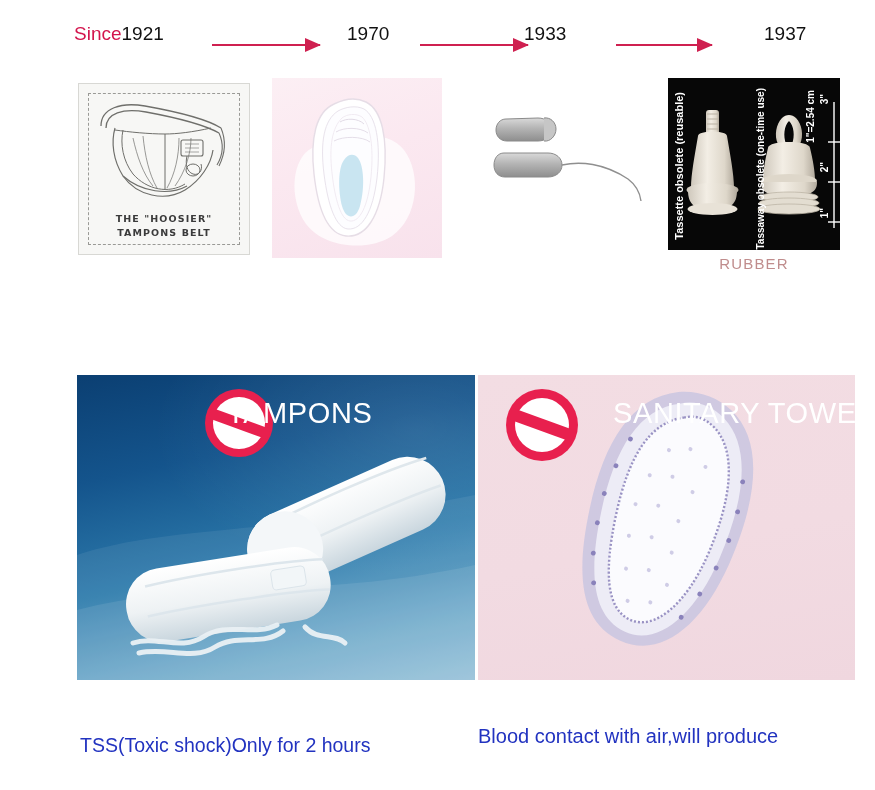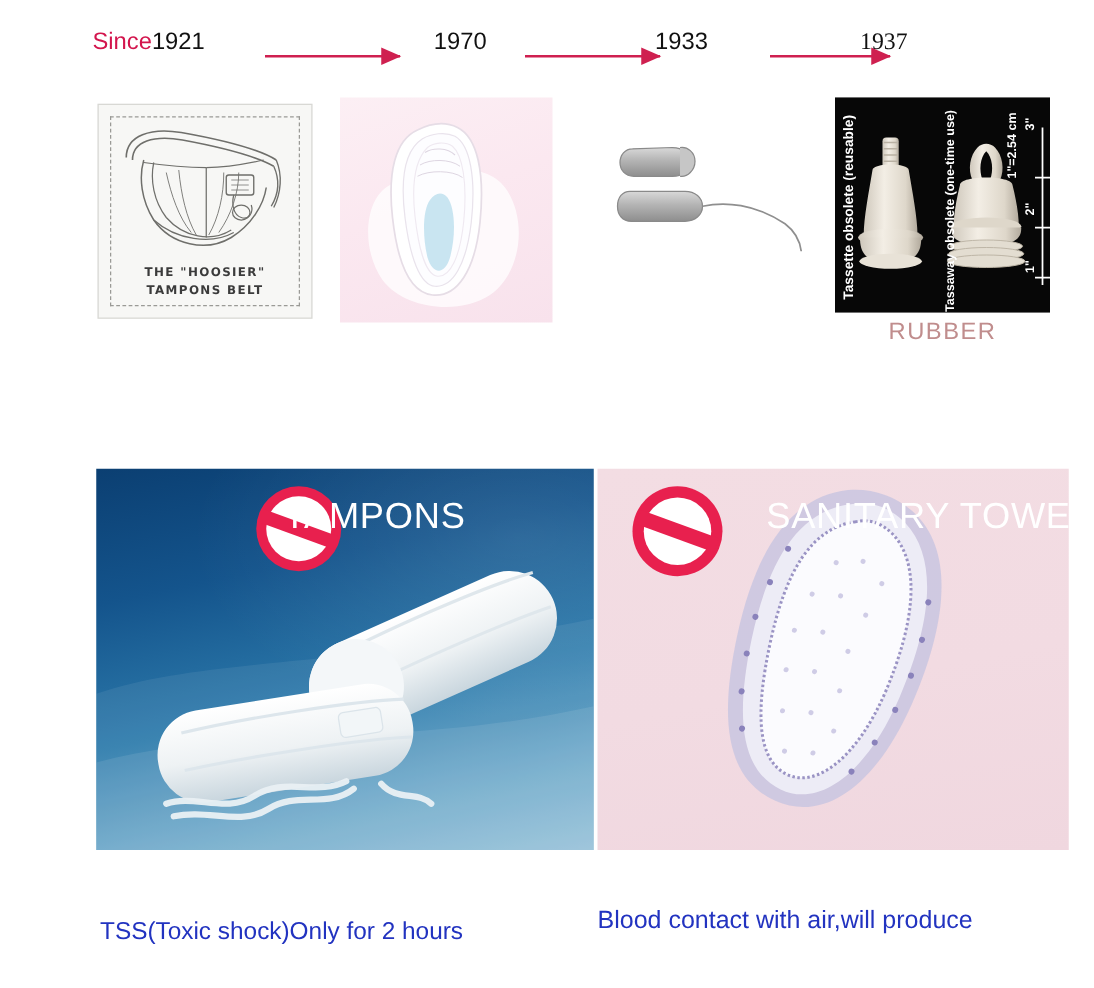--- a/index.html
+++ b/index.html
@@ -67,21 +67,21 @@
   #fig-cups{ left:668px; top:78px; width:172px; height:172px;
     background:#050505; overflow:hidden; }
   .vlabel{
     position:absolute;
     writing-mode:vertical-rl; transform:rotate(180deg);
     color:#ffffff; font-weight:700; white-space:nowrap;
     font-family:"Liberation Sans", sans-serif; line-height:1;
   }
   #lbl-rubber{
     position:absolute; left:668px; top:255px; width:172px;
-    text-align:center; font-size:19px; color:#c08d8d; letter-spacing:1.2px;
+    text-align:center; font-size:15px; color:#c08d8d; letter-spacing:1.2px;
   }
 
   
   #panels{ position:absolute; left:0; top:0; width:875px; height:790px; }
   .panel{ position:absolute; top:375px; height:305px; overflow:hidden; }
   #panel-tampons{ left:77px; width:398px;
     background:
       radial-gradient(120% 90% at 85% 18%, rgba(255,255,255,.10) 0%, rgba(255,255,255,0) 55%),
       linear-gradient(168deg,#0b3f72 0%,#14548c 28%,#2d7bac 58%,#68a6c8 82%,#8fbdd6 100%);
   }
@@ -138,21 +138,21 @@
       <span class="head"></span>
   </div>
 
   <div class="tl-year" style="left:524px;">1933</div>
 
   <div class="tl-arrow" style="left:616px;width:96px;">
     <span class="shaft"></span>
       <span class="head"></span>
   </div>
 
-  <div class="tl-year" style="left:688px;font-family:Liberation Serif, serif;">1937</div>
+  <div class="tl-year" style="left:764px;">1937</div>
 </div>
 
 <div class="tl-fig" id="fig-belt">
   <div class="inner-frame"></div>
   <svg class="belt-art" viewBox="0 0 142 110">
     <g fill="none" stroke="#6f6f6b" stroke-width="1.1">
       <path d="M8 28 C8 10 28 4 52 8 C80 13 112 20 128 30" stroke-width="1.3"></path>
       <path d="M13 30 C13 15 30 10 53 14 C80 19 110 26 126 35" stroke-width="1.3"></path>
       <path d="M128 30 C133 42 132 56 126 68"></path>
       <path d="M126 35 C131 46 130 57 124 67"></path>

